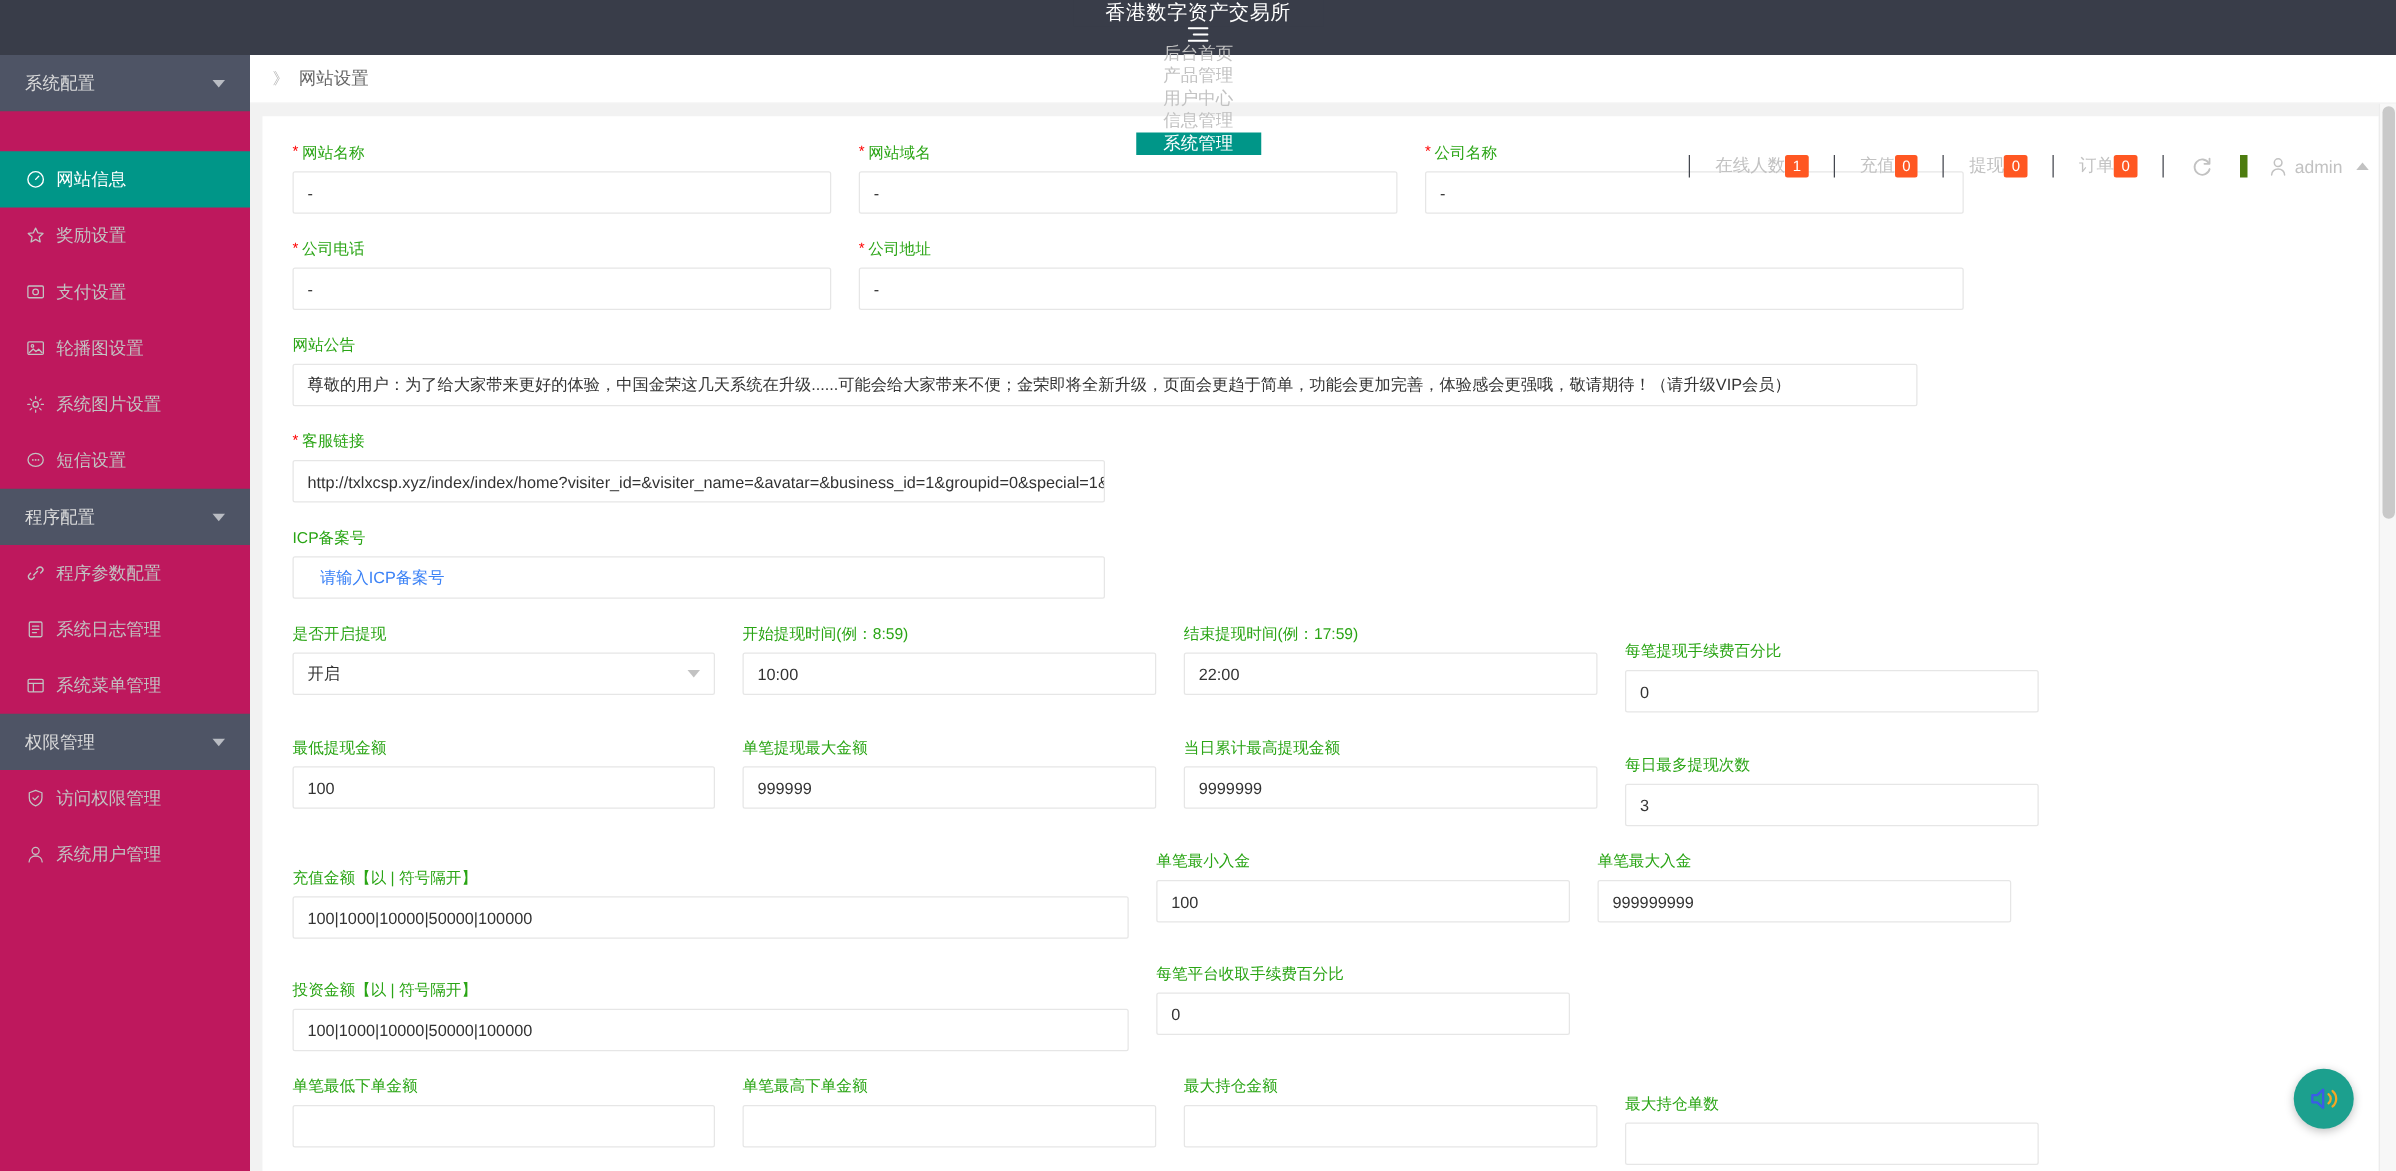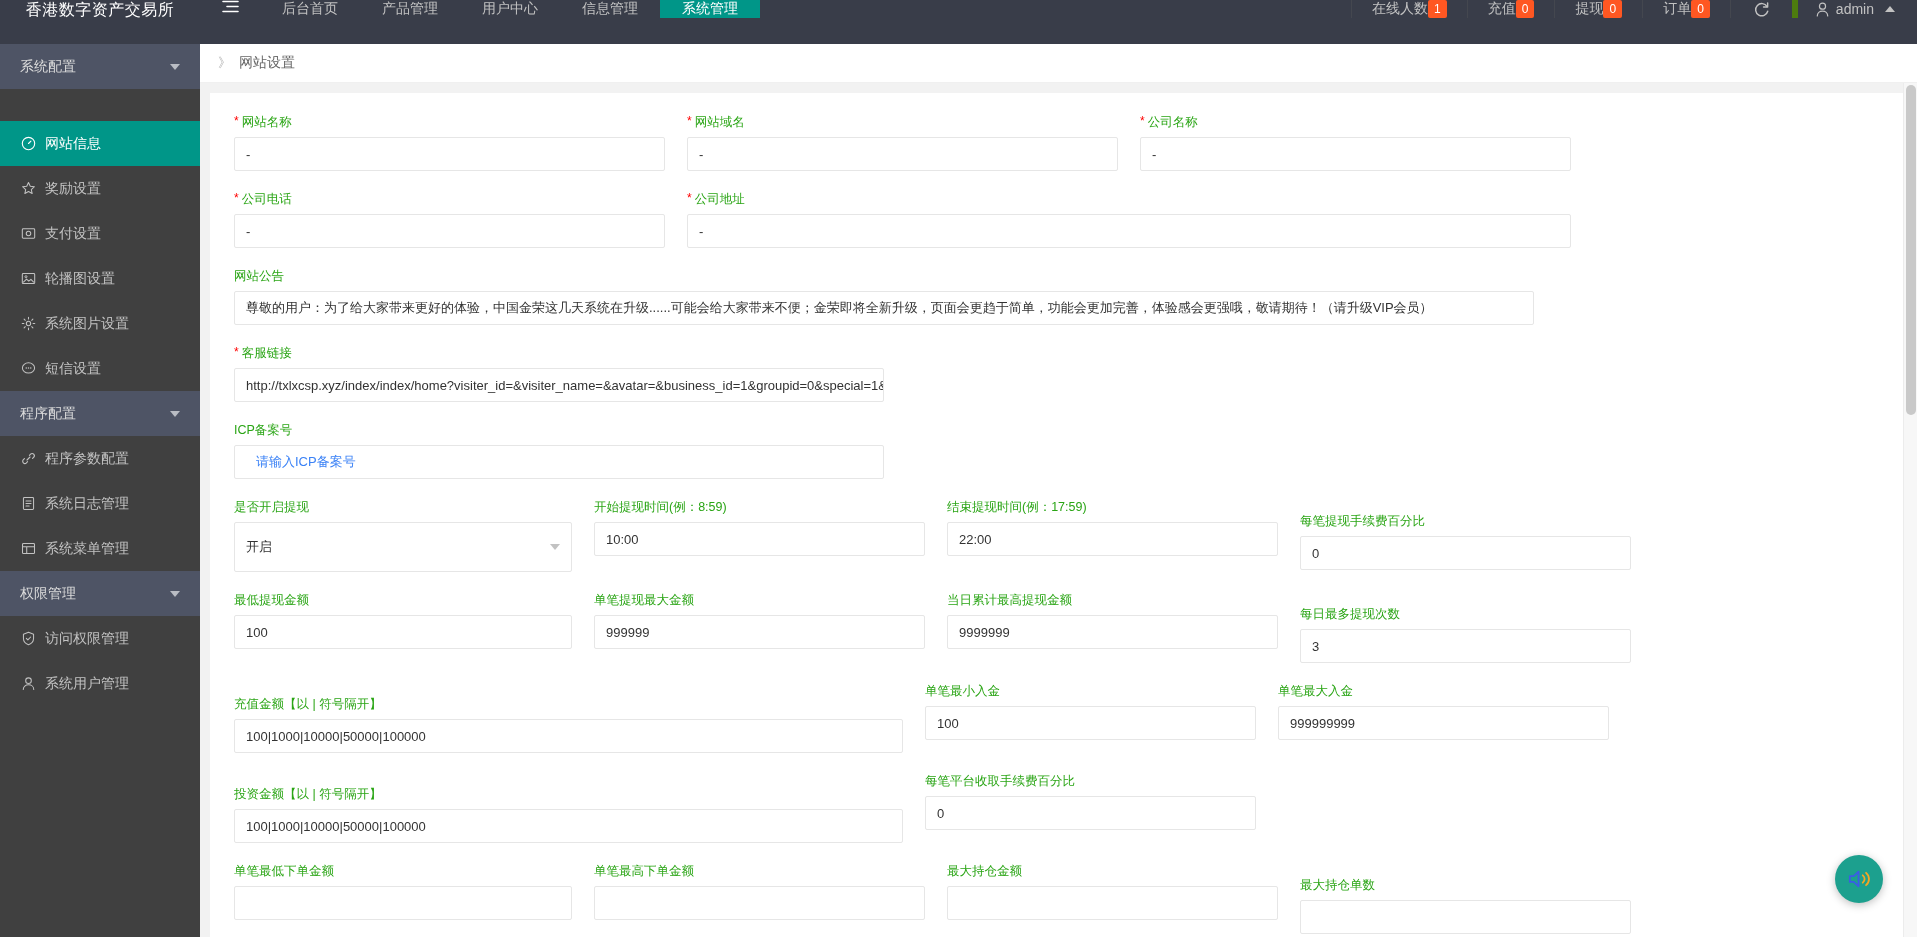--- a/index.html
+++ b/index.html
@@ -8,23 +8,23 @@
     overflow: hidden;
     font-family: "Liberation Sans", "DejaVu Sans", sans-serif;
     background: #f2f2f2;
   }
   body { display: flex; flex-direction: column; }
 
   
   .topbar {
     height: 44px; min-height: 44px;
     background: #393D49;
-    display: flex; align-items: flex-start;
+    display: flex; align-items: center;
     color: #c2c2c2;
-    position: relative; z-index: 20;
+    position: relative; z-index: 20; flex-direction: column;
   }
   .brand {
     width: 200px; min-width: 200px;
     background: #393D49;
     display: flex; align-items: center; justify-content: center;
     color: #ffffff; font-size: 16px; letter-spacing: .5px;
   }
   .hamburger {
     width: 60px; display: flex; align-items: center; justify-content: center;
     color: #ffffff; font-size: 17px; cursor: pointer;
@@ -60,21 +60,21 @@
     border-left: 5px solid transparent; border-right: 5px solid transparent;
     border-bottom: 6px solid #c2c2c2;
   }
 
   
   .shell { flex: 1; display: flex; min-height: 0; }
 
   
   .sidebar {
     width: 200px; min-width: 200px;
-    background: #404040;
+    background: #be185d;
     overflow: hidden;
     color: #c2c2c2;
   }
   .grp {
     height: 45px; display: flex; align-items: center;
     padding: 0 20px; font-size: 14px; color: #dcdcdc;
     background: #4E5465; cursor: pointer; justify-content: space-between;
   }
   .grp .chev {
     width: 0; height: 0;
@@ -119,21 +119,21 @@
   .req { color: #ff0000; margin-right: 3px; font-size: 12px; line-height: 12px; }
   .inp {
     height: 34px; border: 1px solid #e6e6e6; background: #fff;
     border-radius: 2px; padding: 0 11px; font-size: 13px; color: #333;
     display: flex; align-items: center; width: 100%;
     font-family: "Liberation Sans", "DejaVu Sans", sans-serif;
     overflow: hidden; white-space: nowrap;
   }
   .inp.ph { color: #3b82f6; padding-left: 21px; }
   .sel {
-    height: 50px; border: 1px solid #e6e6e6; background: #fff;
+    height: 34px; border: 1px solid #e6e6e6; background: #fff;
     border-radius: 2px; padding: 0 11px; font-size: 13px; color: #333;
     display: flex; align-items: center; justify-content: space-between; width: 100%;
     cursor: pointer;
   }
   .sel .arrow {
     width: 0; height: 0;
     border-left: 5px solid transparent; border-right: 5px solid transparent;
     border-top: 6px solid #c2c2c2;
   }
 

